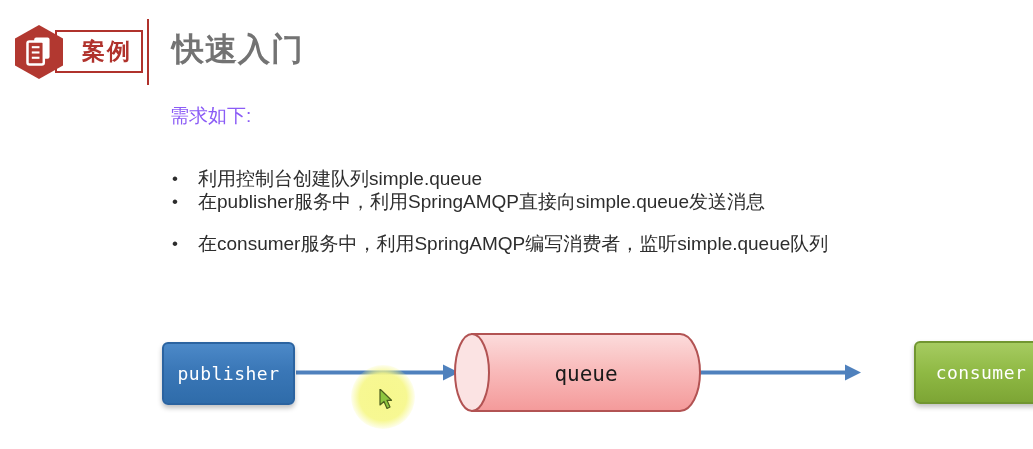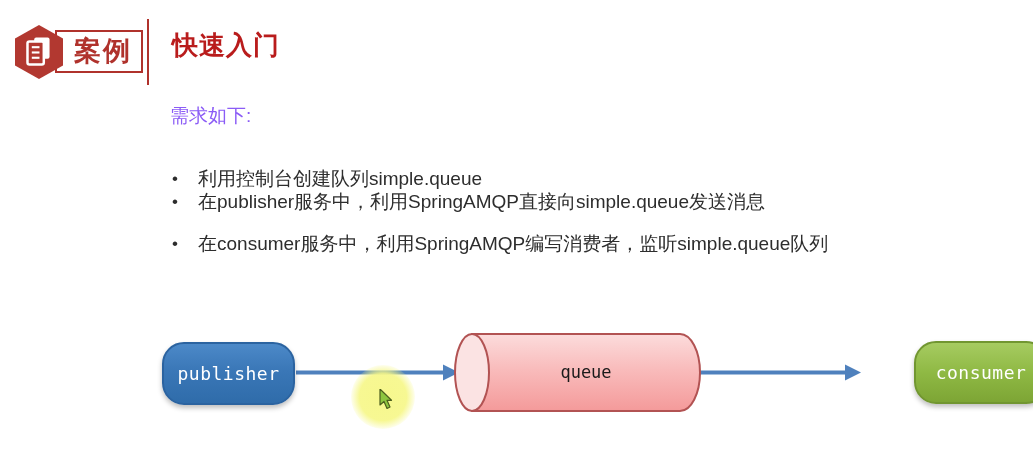--- a/index.html
+++ b/index.html
@@ -9,58 +9,58 @@
   }
   .stage{position:absolute;inset:0;width:1033px;height:449px;}
 
   
   .hex-icon{position:absolute;left:15px;top:25px;width:48px;height:54px;z-index:3;}
   .badge-box{
     position:absolute;left:55px;top:30px;width:88px;height:43px;z-index:2;
     border:2px solid #b0322c;background:#ffffff;box-sizing:border-box;
     display:flex;align-items:center;justify-content:flex-end;padding-right:9px;
   }
-  .badge-label{color:#b0322c;font-size:27px;font-weight:600;letter-spacing:2px;line-height:1;}
+  .badge-label{color:#b0322c;font-size:23px;font-weight:600;letter-spacing:2px;line-height:1;}
   .header-divider{position:absolute;left:147px;top:19px;width:2px;height:66px;background:#b0322c;z-index:1;}
   .page-title{
-    position:absolute;left:172px;top:31px;font-size:26px;font-weight:bold;color:#b91c1c;
+    position:absolute;left:172px;top:31px;font-size:32px;font-weight:bold;color:#737373;
     letter-spacing:1px;line-height:1.15;
   }
 
   
   .req-intro{position:absolute;left:170px;top:103px;font-size:19px;color:#8b5cf6;}
   .req-item{position:absolute;left:172px;font-size:19px;color:#2d2d2d;white-space:nowrap;}
   .req-item .dot{display:inline-block;width:26px;color:#2d2d2d;font-size:17px;vertical-align:1px;}
   .req-item-1{top:146px;margin-top:20px;}
   .req-item-2{top:189px;}
   .req-item-3{top:231px;}
 
   
   .diagram-svg{position:absolute;left:0;top:0;width:1033px;height:449px;pointer-events:none;}
   .node-box{
-    position:absolute;box-sizing:border-box;border-radius:22px;
+    position:absolute;box-sizing:border-box;border-radius:6px;
     display:flex;align-items:center;justify-content:center;
     font-family:"DejaVu Sans Mono","Liberation Mono",monospace;
     color:#ffffff;font-size:18px;letter-spacing:0.5px;
     box-shadow:0 3px 5px rgba(0,0,0,0.25);
   }
   .node-publisher{
     left:162px;top:342px;width:133px;height:63px;
     background:linear-gradient(180deg,#4c89c8 0%,#3a77b7 45%,#2f6caa 100%);
     border:2px solid #2b63a0;
   }
   .node-consumer{
     left:914px;top:341px;width:134px;height:63px;
     background:linear-gradient(180deg,#a6cb61 0%,#8fb944 50%,#7da535 100%);
     border:2px solid #719631;
   }
   .queue-label{
     position:absolute;left:472px;top:362px;width:228px;text-align:center;
     font-family:"DejaVu Sans Mono","Liberation Mono",monospace;
-    font-size:17px;color:#1a1a1a;z-index:4;
+    font-size:21px;color:#1a1a1a;z-index:4;
   }
 
   
   .cursor-highlight{
     position:absolute;left:351px;top:365px;width:64px;height:64px;border-radius:50%;z-index:5;
     background:radial-gradient(circle,rgba(246,247,135,0.95) 0%,rgba(246,247,135,0.9) 52%,rgba(246,247,135,0) 74%);
   }
   .mouse-cursor{position:absolute;left:379px;top:389px;z-index:6;}
 </style>
 </head>

